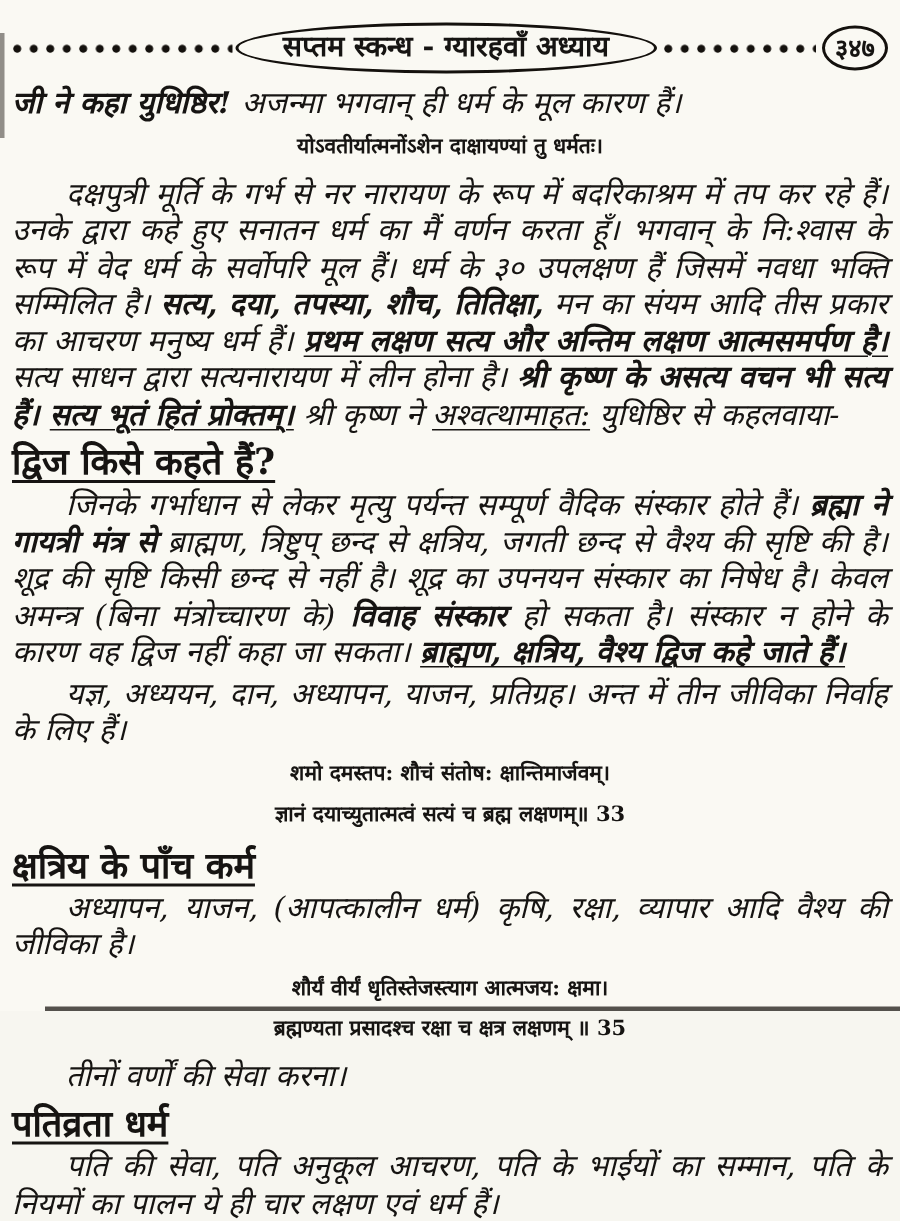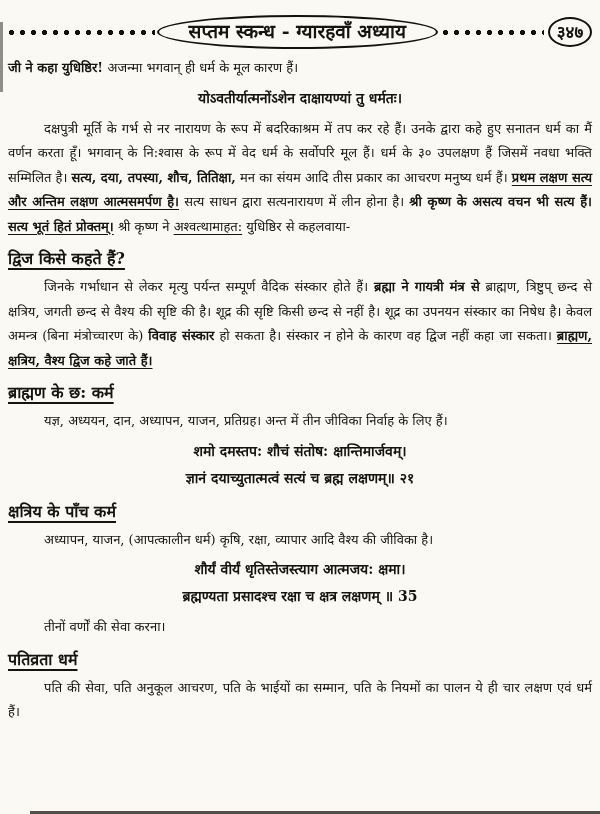--- a/index.html
+++ b/index.html
@@ -8,21 +8,21 @@
     width: 600px;
     height: 814px;
     overflow: hidden;
     background: #f7f6f0;
     font-family: "DejaVu Serif", "Liberation Serif", serif;
     color: #161412;
   }
   .page {
     position: relative;
     width: 600px;
-    height: 814px;
+    height: 674px;
     box-sizing: border-box;
     padding: 10px 8px 0 8px;
     background: #faf9f3;
   }
   
   .page::after {
     content: "";
     position: absolute;
     left: 30px; right: 0; bottom: 0;
     height: 3px;
@@ -77,32 +77,33 @@
     justify-content: center;
     font-weight: 700;
     font-size: 17px;
     padding: 1px 3px 2px 3px;
     box-sizing: border-box;
   }
 
   
   .para {
     margin: 3px 0;
-    font-size: 13px;
+    font-size: 20px;
     line-height: 24.5px;
     text-align: justify;
     text-indent: 36px;
+    font-style: italic;
   }
   .para.noindent { text-indent: 0; margin-top: 0; }
   .b { font-weight: 700; }
   .u { text-decoration: underline; text-underline-offset: 3px; text-decoration-thickness: 1.4px; }
 
   .heading {
     margin: 7px 0 3px 0;
-    font-size: 16px;
+    font-size: 24px;
     font-weight: 700;
     text-decoration: underline;
     text-underline-offset: 4px;
     text-decoration-thickness: 1.6px;
     line-height: 26px;
   }
 
   .shloka {
     margin: 4px 0 5px 0;
     text-align: center;
@@ -134,27 +135,26 @@
     <div class="shloka">
       <div>योऽवतीर्यात्मनोंऽशेन दाक्षायण्यां तु धर्मतः।</div>
     </div>
 
     <p class="para"><span>दक्षपुत्री मूर्ति के गर्भ से नर नारायण के रूप में बदरिकाश्रम में तप कर रहे हैं। उनके द्वारा कहे हुए सनातन धर्म का मैं वर्णन करता हूँ। भगवान् के नि:श्वास के रूप में वेद धर्म के सर्वोपरि मूल हैं। धर्म के ३० उपलक्षण हैं जिसमें नवधा भक्ति सम्मिलित है। </span><span class="b">सत्य, दया, तपस्या, शौच, तितिक्षा,</span><span> मन का संयम आदि तीस प्रकार का आचरण मनुष्य धर्म हैं। </span><span class="b u">प्रथम लक्षण सत्य और अन्तिम लक्षण आत्मसमर्पण है।</span><span> सत्य साधन द्वारा सत्यनारायण में लीन होना है। </span><span class="b">श्री कृष्ण के असत्य वचन भी सत्य हैं। </span><span class="b u">सत्य भूतं हितं प्रोक्तम्।</span><span> श्री कृष्ण ने </span><span class="u">अश्वत्थामाहत:</span><span> युधिष्ठिर से कहलवाया-</span></p>
 
     <h2 class="heading">द्विज किसे कहते हैं?</h2>
 
     <p class="para"><span>जिनके गर्भाधान से लेकर मृत्यु पर्यन्त सम्पूर्ण वैदिक संस्कार होते हैं। </span><span class="b">ब्रह्मा ने गायत्री मंत्र से</span><span> ब्राह्मण, त्रिष्टुप् छन्द से क्षत्रिय, जगती छन्द से वैश्य की सृष्टि की है। शूद्र की सृष्टि किसी छन्द से नहीं है। शूद्र का उपनयन संस्कार का निषेध है। केवल अमन्त्र (बिना मंत्रोच्चारण के) </span><span class="b">विवाह संस्कार</span><span> हो सकता है। संस्कार न होने के कारण वह द्विज नहीं कहा जा सकता। </span><span class="b u">ब्राह्मण, क्षत्रिय, वैश्य द्विज कहे जाते हैं।</span></p>
 
-    <h2 class="heading">ब्राह्मण के छ: कर्म</h2>
 
     <p class="para"><span>यज्ञ, अध्ययन, दान, अध्यापन, याजन, प्रतिग्रह। अन्त में तीन जीविका निर्वाह के लिए हैं।</span></p>
 
     <div class="shloka">
       <div>शमो दमस्तप: शौचं संतोष: क्षान्तिमार्जवम्।</div>
-      <div>ज्ञानं दयाच्युतात्मत्वं सत्यं च ब्रह्म लक्षणम्॥ २१</div>
+      <div>ज्ञानं दयाच्युतात्मत्वं सत्यं च ब्रह्म लक्षणम्॥ 33</div>
     </div>
 
     <h2 class="heading">क्षत्रिय के पाँच कर्म</h2>
 
     <p class="para"><span>अध्यापन, याजन, (आपत्कालीन धर्म) कृषि, रक्षा, व्यापार आदि वैश्य की जीविका है।</span></p>
 
     <div class="shloka">
       <div>शौर्यं वीर्यं धृतिस्तेजस्त्याग आत्मजय: क्षमा।</div>
       <div>ब्रह्मण्यता प्रसादश्च रक्षा च क्षत्र लक्षणम् ॥ 35</div>
     </div>

